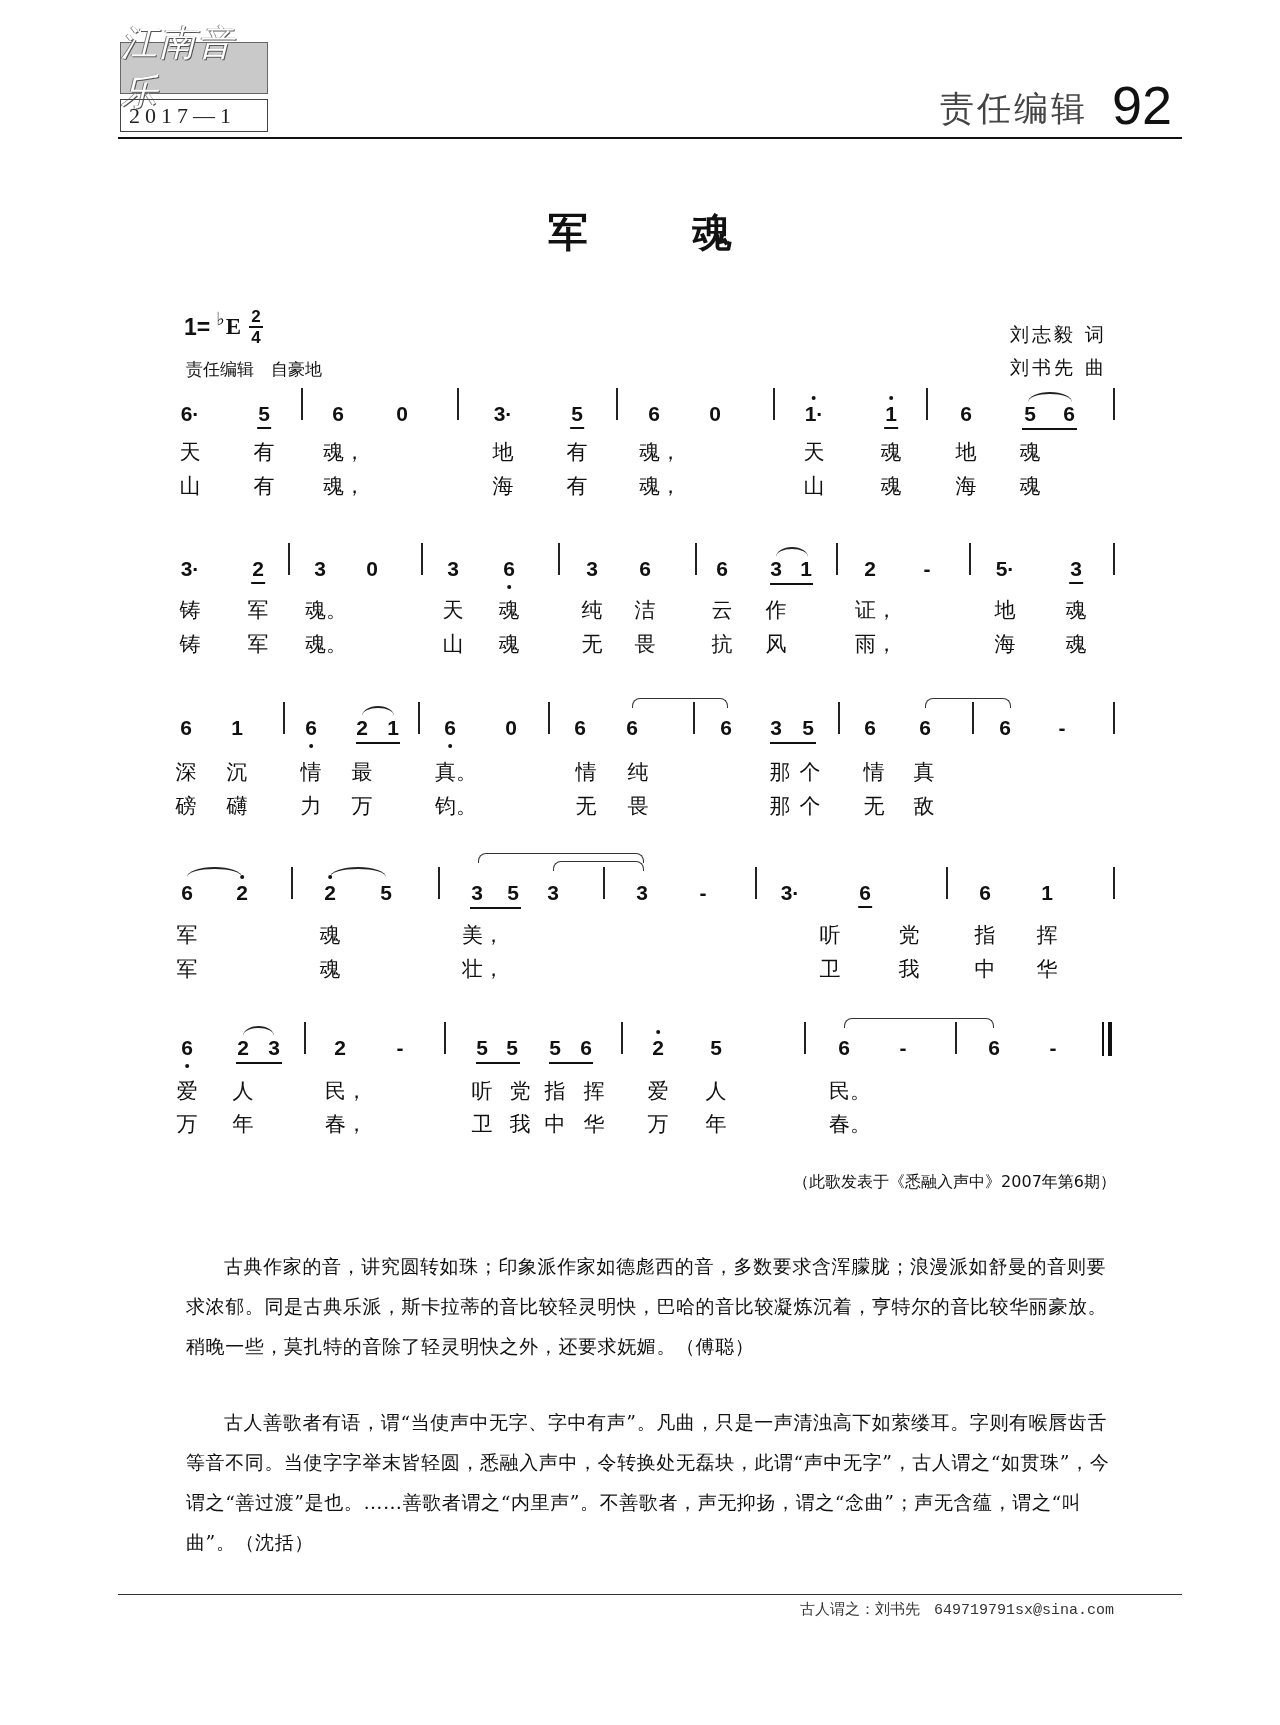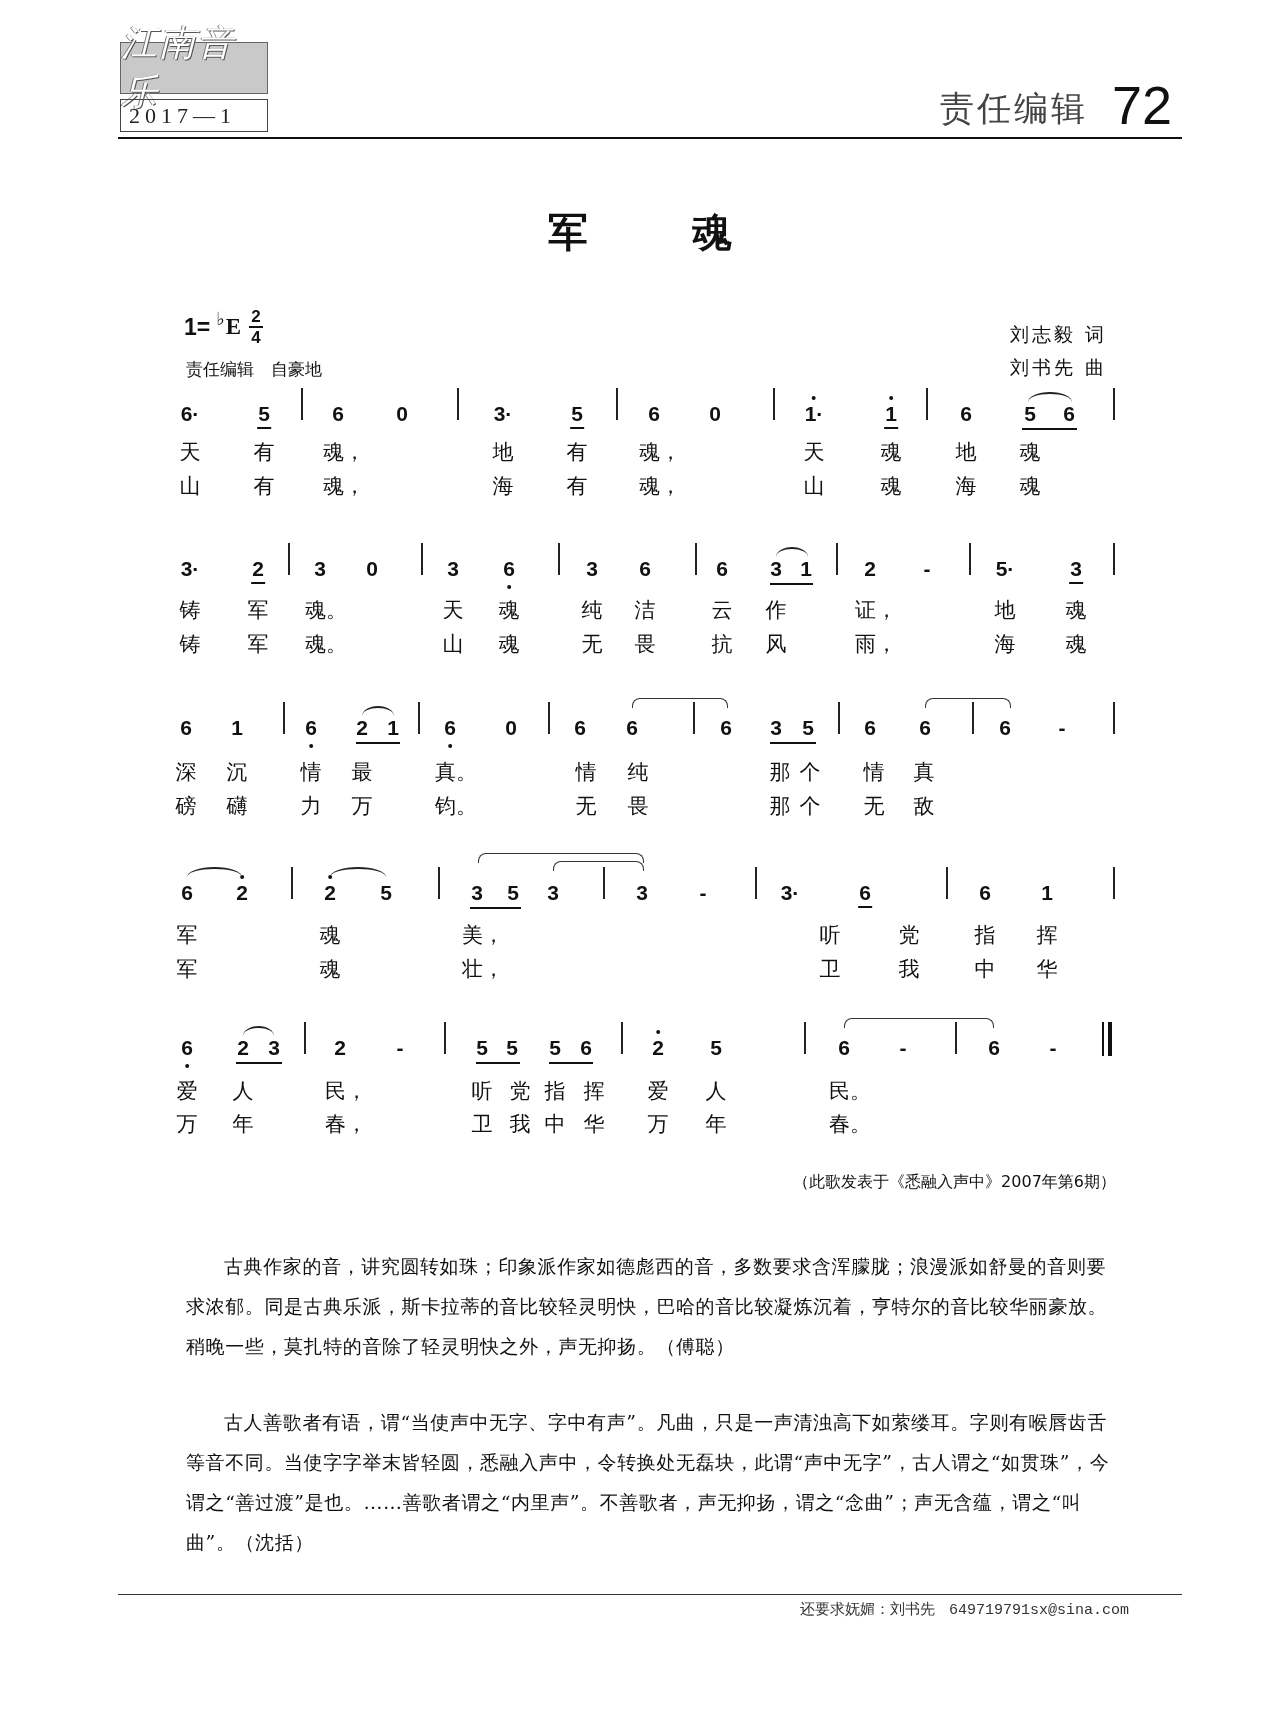--- a/index.html
+++ b/index.html
@@ -44,21 +44,21 @@
   .foot-rule { left:118px; top:1594px; width:1064px; height:1px; background:#333; }
   .foot { left:800px; top:1600px; font-size:15px; font-family:"DejaVu Serif", serif; color:#333; }
   .foot .mail { font-family:"Liberation Mono", monospace; margin-left:14px; }
 </style>
 </head>
 <body>
 
 <div class="abs logo-box">江南音乐</div>
 <div class="abs issue-box">2017—1</div>
 <div class="abs section-name">责任编辑</div>
-<div class="abs page-num">72</div>
+<div class="abs page-num">92</div>
 <div class="abs hdr-rule"></div>
 
 <div class="abs song-title">
   <span>军</span><span>魂</span>
 </div>
 
 <div class="abs key">
   <span>1=</span>
   <span class="flat">♭</span>
   <span class="e">E</span>
@@ -331,22 +331,22 @@
   <span class="ly" style="left:555px">中</span>
   <span class="ly" style="left:594px">华</span>
   <span class="ly" style="left:658px">万</span>
   <span class="ly" style="left:716px">年</span>
   <span class="ly" style="left:850px">春。</span>
 </div>
 
 <div class="abs source">（此歌发表于《悉融入声中》2007年第6期）</div>
 
 <div class="abs para" style="top:1246px">
-  <p>古典作家的音，讲究圆转如珠；印象派作家如德彪西的音，多数要求含浑朦胧；浪漫派如舒曼的音则要求浓郁。同是古典乐派，斯卡拉蒂的音比较轻灵明快，巴哈的音比较凝炼沉着，亨特尔的音比较华丽豪放。稍晚一些，莫扎特的音除了轻灵明快之外，声无抑扬。（傅聪）</p>
+  <p>古典作家的音，讲究圆转如珠；印象派作家如德彪西的音，多数要求含浑朦胧；浪漫派如舒曼的音则要求浓郁。同是古典乐派，斯卡拉蒂的音比较轻灵明快，巴哈的音比较凝炼沉着，亨特尔的音比较华丽豪放。稍晚一些，莫扎特的音除了轻灵明快之外，还要求妩媚。（傅聪）</p>
 </div>
 <div class="abs para" style="top:1402px">
   <p>古人善歌者有语，谓“当使声中无字、字中有声”。凡曲，只是一声清浊高下如萦缕耳。字则有喉唇齿舌等音不同。当使字字举末皆轻圆，悉融入声中，令转换处无磊块，此谓“声中无字”，古人谓之“如贯珠”，今谓之“善过渡”是也。……善歌者谓之“内里声”。不善歌者，声无抑扬，谓之“念曲”；声无含蕴，谓之“叫曲”。（沈括）</p>
 </div>
 
 <div class="abs foot-rule"></div>
 <div class="abs foot">
-  <span>还要求妩媚：刘书先</span><span class="mail">649719791sx@sina.com</span>
+  <span>古人谓之：刘书先</span><span class="mail">649719791sx@sina.com</span>
 </div>
 
 </body></html>

